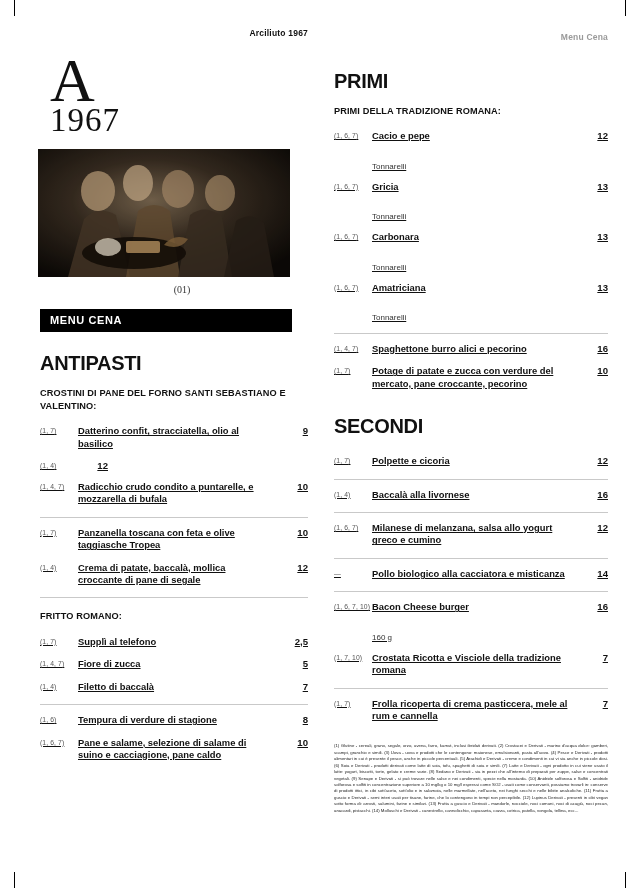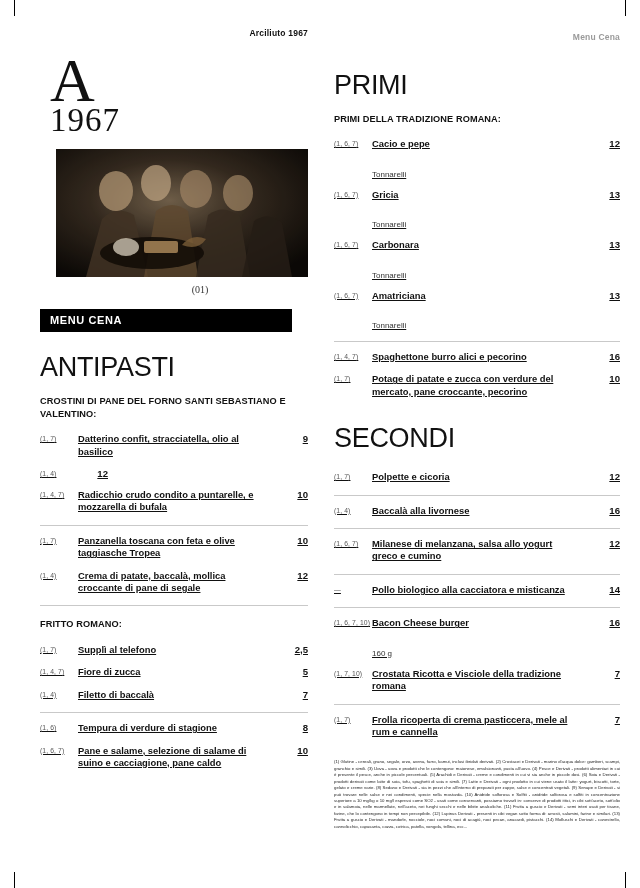--- a/index.html
+++ b/index.html
@@ -13,21 +13,21 @@
     font-family: "Liberation Sans", sans-serif;
     color: #111111;
     position: relative;
     overflow: hidden;
   }
   .page {
     position: relative;
     width: 640px;
     height: 888px;
     box-sizing: border-box;
-    padding: 28px 20px 14px 36px;
+    padding: 28px 32px 14px 36px;
     display: flex;
     gap: 26px;
   }
   
   .crop {
     position: absolute;
     background: #000;
   }
   .crop.tl-v { left: 14px; top: 0px; width: 1px; height: 16px; }
   .crop.tr-v { right: 14px; top: 0px; width: 1px; height: 16px; }
@@ -77,21 +77,21 @@
   }
   .logo .yr {
     font-size: 33px;
     letter-spacing: 1px;
     margin-top: -4px;
   }
 
   
   .art-wrap {
     margin-top: 14px;
-    margin-left: 20px;
+    margin-left: 2px;
     width: 288px;
   }
   .art {
     width: 252px;
     height: 128px;
     position: relative;
     overflow: hidden;
     background: #0d0b09;
   }
   .art svg { display:block; }
@@ -112,22 +112,22 @@
     font-size: 11px;
     font-weight: bold;
     letter-spacing: .6px;
     padding: 5px 10px 6px 10px;
     width: 252px;
     box-sizing: border-box;
   }
 
   
   .sect-title {
-    font-size: 27px;
-    font-weight: normal;
+    font-size: 20px;
+    font-weight: bold;
     letter-spacing: -.3px;
     margin: 20px 0 12px 4px;
   }
   .col-right .sect-title { margin-left: 0; }
 
   .sub-title {
     font-size: 9.2px;
     font-weight: bold;
     letter-spacing: .1px;
     line-height: 1.35;

